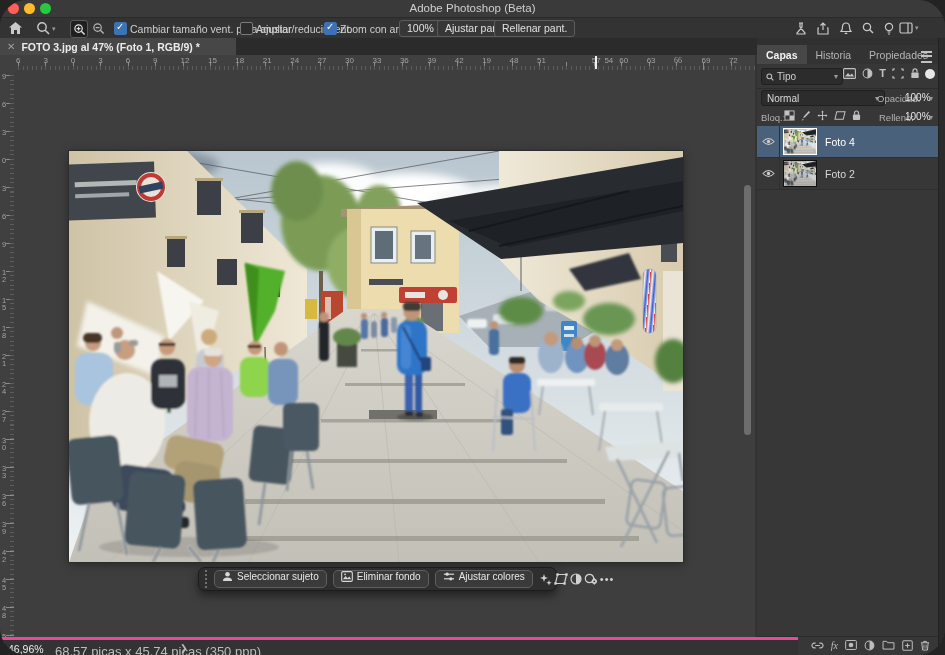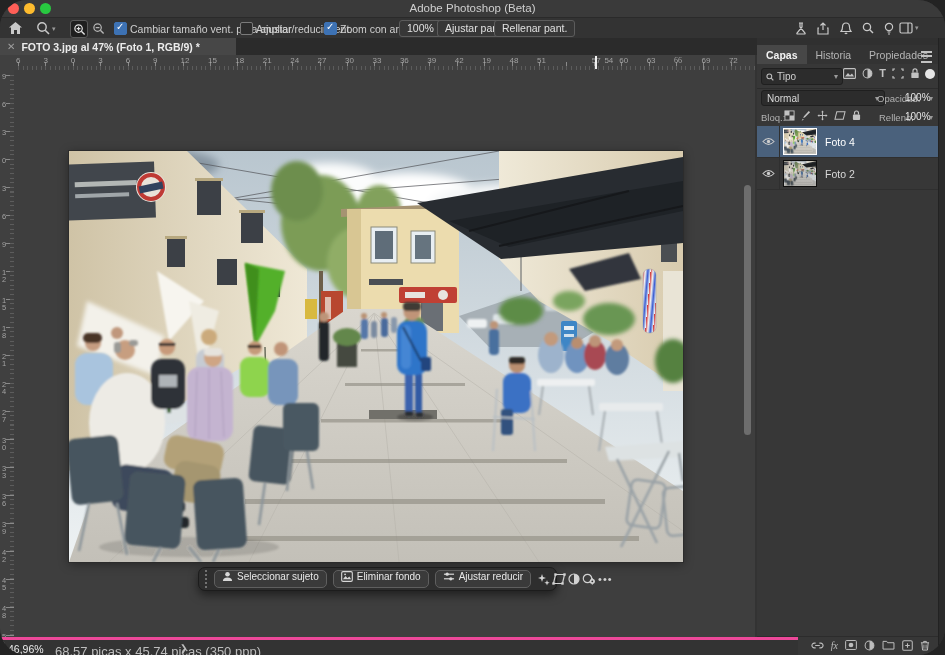--- a/index.html
+++ b/index.html
@@ -573,21 +573,21 @@
         </svg>
       <span>Eliminar fondo</span>
       </span>
     <span class="tb-btn">
       <svg class="ic" width="12" height="11" viewBox="0 0 13 12">
           <line x1="1" y1="3.5" x2="12" y2="3.5" stroke="#d8d8d8" stroke-width="1.3"></line>
           <circle cx="4.5" cy="3.5" r="1.8" fill="#d8d8d8"></circle>
           <line x1="1" y1="8.5" x2="12" y2="8.5" stroke="#d8d8d8" stroke-width="1.3"></line>
           <circle cx="8.5" cy="8.5" r="1.8" fill="#d8d8d8"></circle>
         </svg>
-      <span>Ajustar reducir</span>
+      <span>Ajustar colores</span>
       </span>
     <span class="tb-ico">
       <svg class="ic" width="13" height="13" viewBox="0 0 13 13">
           <path d="M5 1 L6 4 L9 5 L6 6 L5 9 L4 6 L1 5 L4 4 Z" fill="#d2d2d2"></path>
           <path d="M10 7 L10.7 9 L12.7 9.7 L10.7 10.4 L10 12.4 L9.3 10.4 L7.3 9.7 L9.3 9 Z" fill="#d2d2d2"></path>
         </svg>
       </span>
     <span class="tb-ico">
       <svg class="ic" width="14" height="12" viewBox="0 0 14 12">
           <polygon points="3.5,1.5 12.5,1.5 10.5,10.5 1.5,10.5" fill="none" stroke="#d2d2d2" stroke-width="1.2"></polygon>

